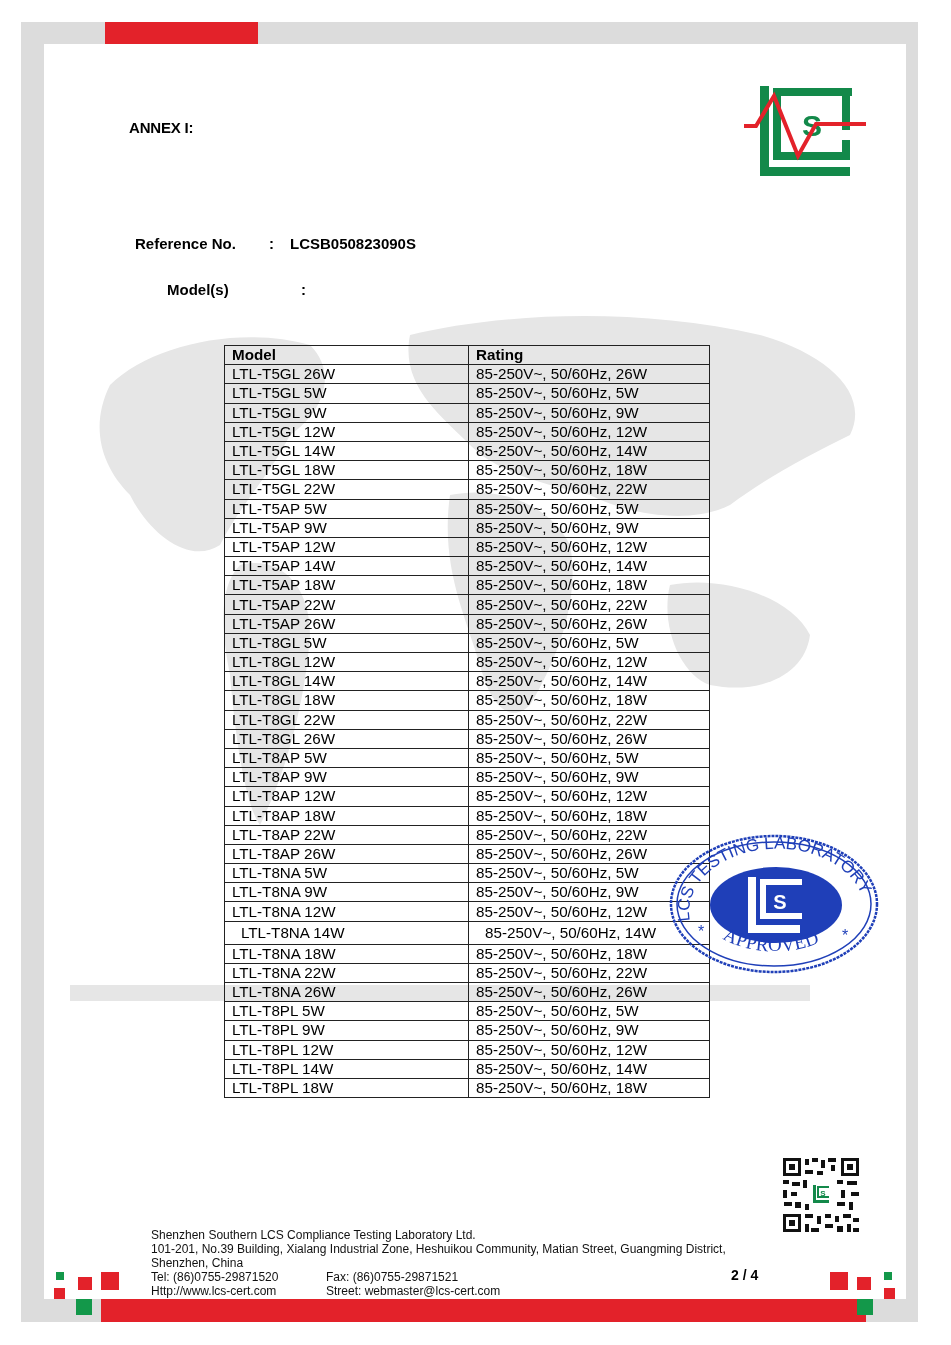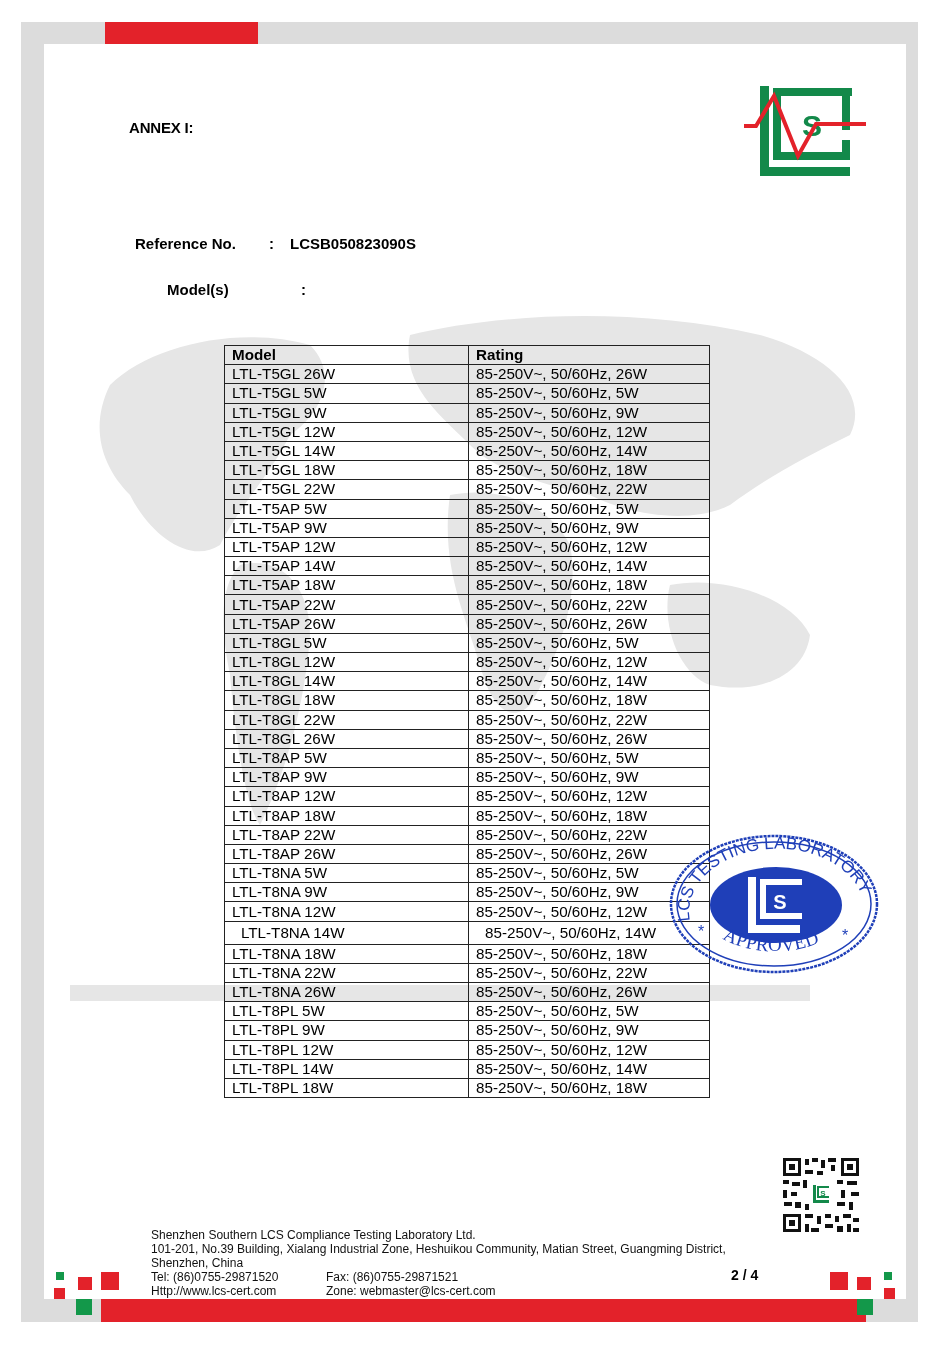--- a/index.html
+++ b/index.html
@@ -321,21 +321,21 @@
 <div class="footer">
   <div>Shenzhen Southern LCS Compliance Testing Laboratory Ltd.</div>
   <div>101-201, No.39 Building, Xialang Industrial Zone, Heshuikou Community, Matian Street, Guangming District,</div>
   <div>Shenzhen, China</div>
   <div class="row">
       <span class="c-left">Tel: (86)0755-29871520</span>
       <span>Fax: (86)0755-29871521</span>
     </div>
   <div class="row">
       <span class="c-left">Http://www.lcs-cert.com</span>
-      <span>Zone: webmaster@lcs-cert.com</span>
+      <span>Street: webmaster@lcs-cert.com</span>
     </div>
 </div>
 <div class="pageno">2 / 4</div>
 
 <div class="bottom-red"></div>
 
 <div class="sq g" style="left:56px;top:1272px;width:8px;height:8px;"></div>
 <div class="sq r" style="left:54px;top:1288px;width:11px;height:11px;"></div>
 <div class="sq r" style="left:78px;top:1277px;width:14px;height:13px;"></div>
 <div class="sq r" style="left:101px;top:1272px;width:18px;height:18px;"></div>

